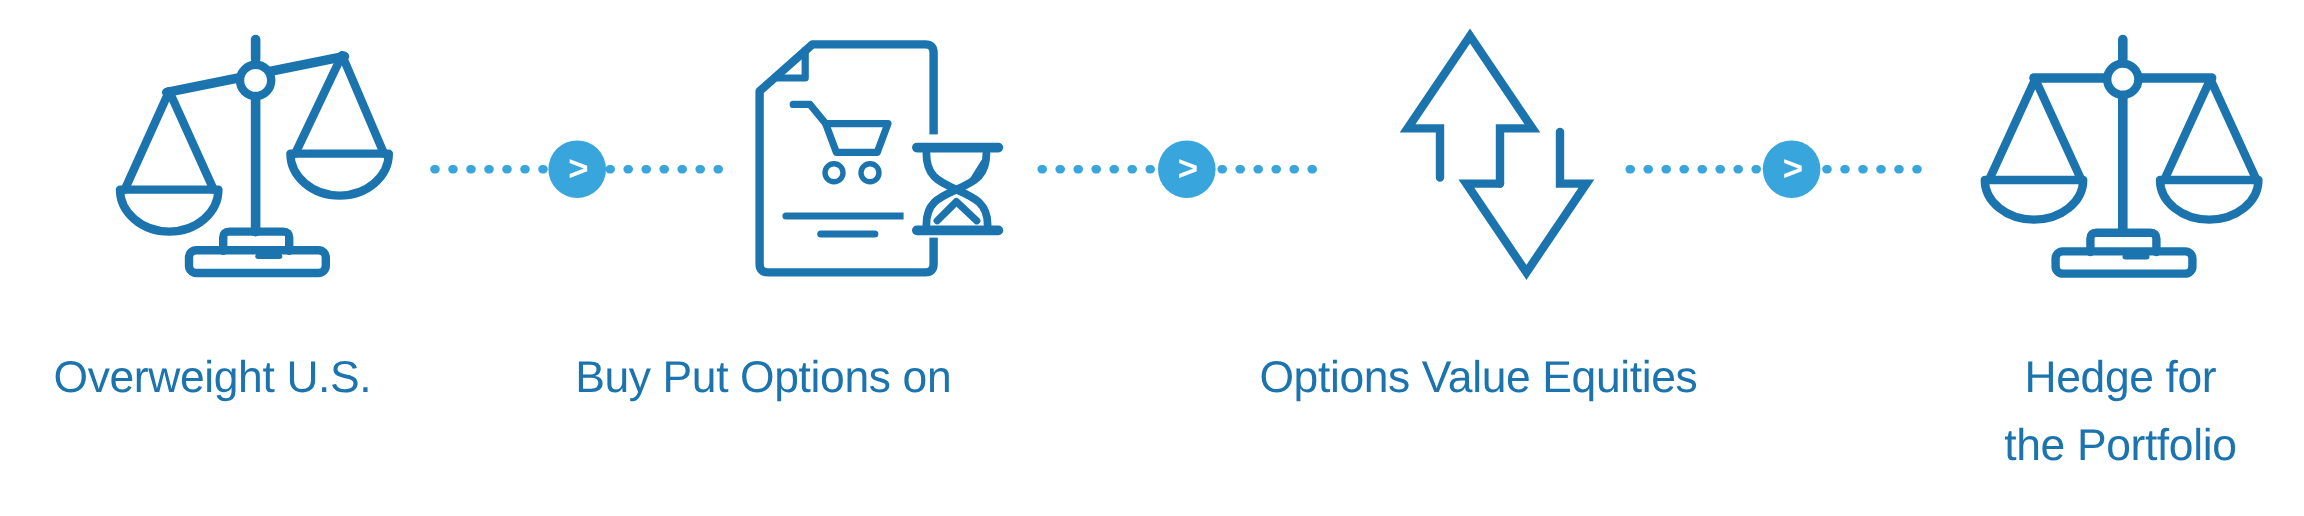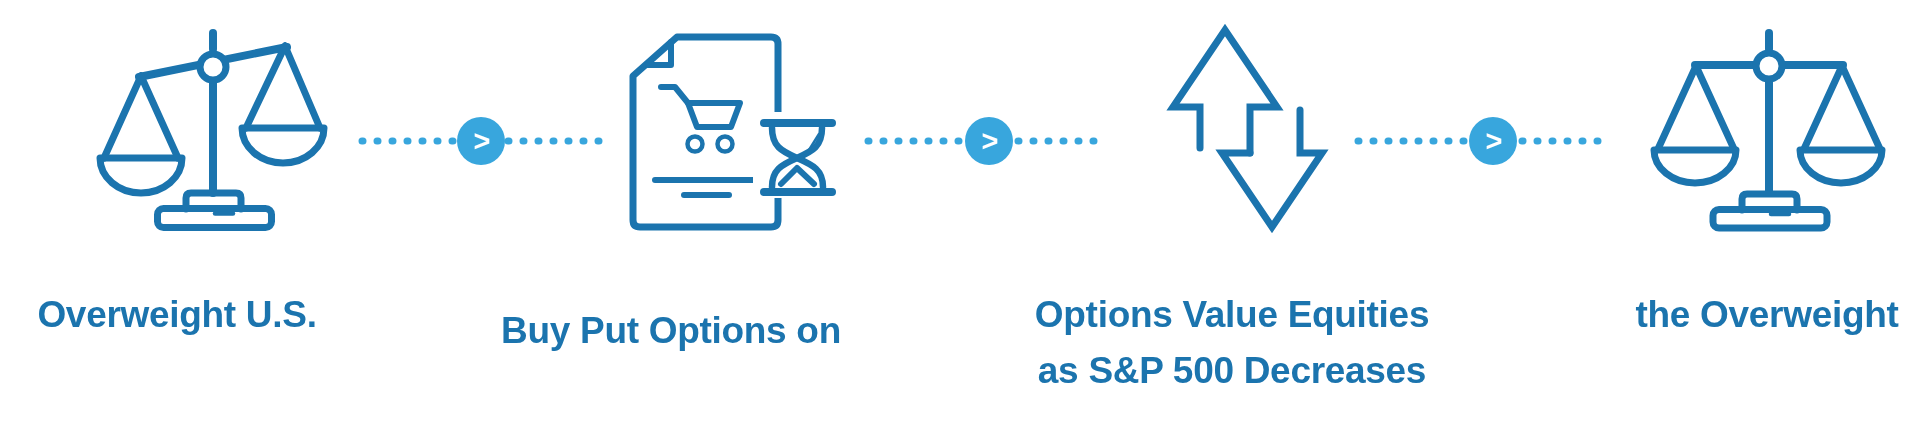--- a/index.html
+++ b/index.html
@@ -34,21 +34,21 @@
     position:absolute;top:117px;width:48px;height:48px;border-radius:50%;
     background:var(--accent);color:var(--badge-glyph);
     display:flex;align-items:center;justify-content:center;
     font-size:29px;font-weight:bold;line-height:1;padding-left:2px;
     user-select:none;
   }
   
   .label{
     position:absolute;top:287px;transform:translateX(-50%);
     text-align:center;white-space:nowrap;
-    color:var(--primary);font-weight:bold;font-size:37px;line-height:56px;
+    color:var(--primary);font-weight:normal;font-size:37px;line-height:56px;
     letter-spacing:-0.3px;
   }
 </style>
 </head>
 <body>
 
 <div class="stage">
 
   <svg class="icon-layer" width="1920" height="260" viewBox="0 0 1920 260">
 
@@ -116,24 +116,24 @@
   <div class="badge" style="left:965px;">
     <span>&gt;</span>
   </div>
   <div class="badge" style="left:1469px;">
     <span>&gt;</span>
   </div>
 
   <div class="label" style="left:177px;">
     <div>Overweight U.S.</div>
   </div>
-  <div class="label" style="left:671px;margin-top:16px;">
+  <div class="label" style="left:636px;">
     <div>Buy Put Options on</div>
   </div>
   <div class="label" style="left:1232px;">
     <div>Options Value Equities</div>
-    <div>as S&amp;P 500 Decreases</div>
   </div>
   <div class="label" style="left:1767px;">
-    <div>the Overweight</div>
+    <div>Hedge for</div>
+    <div>the Portfolio</div>
   </div>
 
 </div>
 
 </body></html>

